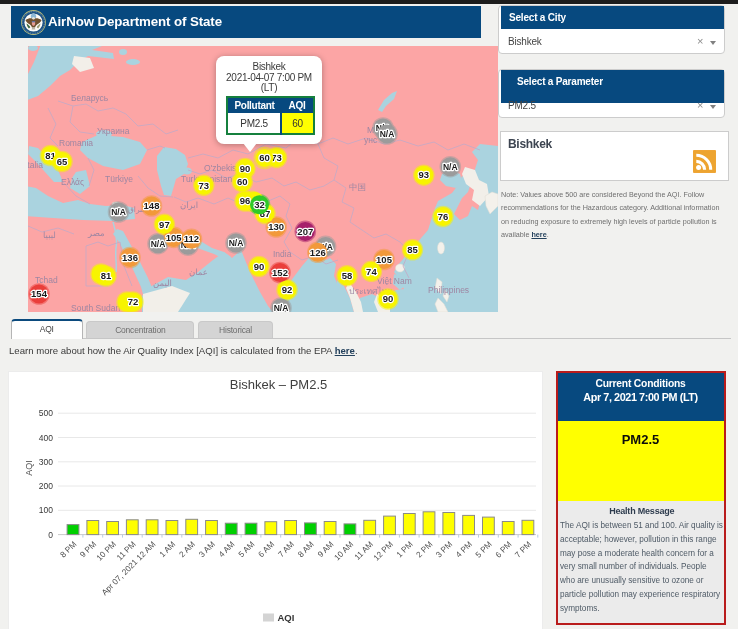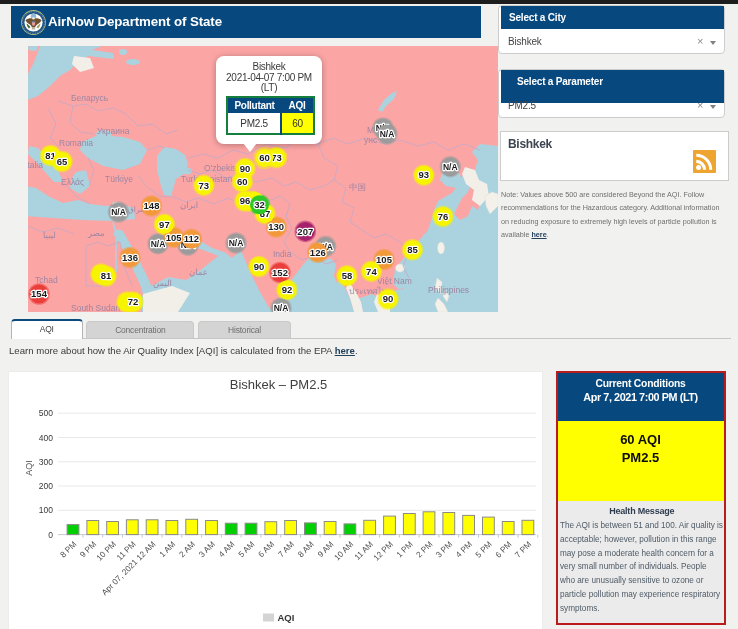--- a/index.html
+++ b/index.html
@@ -324,21 +324,21 @@
   <rect x="0.4" y="0.4" width="22.2" height="22.2" rx="1" fill="#eda430"></rect>
   <circle cx="5.6" cy="17.4" r="2.5" fill="#fff"></circle>
   <path d="M3.3,11.4 a 8.3,8.3 0 0 1 8.3,8.3" stroke="#fff" stroke-width="3.1" fill="none"></path>
   <path d="M3.3,5.3 a 14.4,14.4 0 0 1 14.4,14.4" stroke="#fff" stroke-width="3.1" fill="none"></path>
 </svg>
 </div>
 <div class="abs" style="left:501px;top:188px;width:260px;font-size:7.5px;color:#6f6f6f;line-height:13.3px;transform:scaleX(0.96);transform-origin:left top;white-space:nowrap;">Note: Values above 500 are considered Beyond the AQI. Follow<br>recommendations for the Hazardous category. Additional information<br>on reducing exposure to extremely high levels of particle pollution is<br>available <a style="color:#24415c;font-weight:bold;text-decoration:underline;">here</a>.</div>
 
 <div class="abs" style="left:11px;top:338px;width:720px;height:1px;background:#c6c6c6;"></div>
 <div class="abs" style="left:86.3px;top:320.5px;width:108px;height:17.5px;background:#d4d4d4;border:1px solid #c9c9c9;border-bottom:none;border-radius:4px 4px 0 0;font-size:8.5px;letter-spacing:-0.2px;color:#6e6e6e;text-align:center;line-height:17.5px;box-sizing:border-box;">Concentration</div>
-<div class="abs" style="left:198px;top:320.5px;width:93px;height:17.5px;background:#d4d4d4;border:1px solid #c9c9c9;border-bottom:none;border-radius:4px 4px 0 0;font-size:8.5px;letter-spacing:-0.2px;color:#6e6e6e;text-align:center;line-height:17.5px;box-sizing:border-box;">Historical</div>
+<div class="abs" style="left:198px;top:320.5px;width:75px;height:17.5px;background:#d4d4d4;border:1px solid #c9c9c9;border-bottom:none;border-radius:4px 4px 0 0;font-size:8.5px;letter-spacing:-0.2px;color:#6e6e6e;text-align:center;line-height:17.5px;box-sizing:border-box;">Historical</div>
 <div class="abs" style="left:11px;top:319px;width:71.5px;height:20px;background:#fff;border-top:2.5px solid #0b4a7d;border-left:1px solid #b5b5b5;border-right:1px solid #b5b5b5;border-radius:4px 4px 0 0;font-size:8.5px;letter-spacing:-0.2px;color:#444;text-align:center;line-height:16px;box-sizing:border-box;">AQI</div>
 
 <div class="abs" style="left:9px;top:345px;font-size:9.6px;color:#3a3a3a;white-space:nowrap;">Learn more about how the Air Quality Index [AQI] is calculated from the EPA <a style="color:#24415c;font-weight:bold;text-decoration:underline;">here</a>.</div>
 
 <div class="abs" style="left:8px;top:371px;width:535px;height:260px;background:#fff;border:1px solid #ececec;box-sizing:border-box;"></div>
 <div id="chart" class="abs" style="left:8px;top:371px;width:535px;height:258px;">
 <svg width="535" height="258" viewBox="0 0 535 258" font-family="Liberation Sans,sans-serif">
 <text x="270.5" y="17.5" text-anchor="middle" font-size="13" fill="#404040">Bishkek – PM2.5</text>
 <line x1="50" y1="163.6" x2="528" y2="163.6" stroke="#c9c9c9" stroke-width="1"></line>
 <text x="45" y="166.6" text-anchor="end" font-size="8.5" fill="#383838">0</text>
@@ -429,20 +429,19 @@
 <text x="269.5" y="250" font-size="9.5" font-weight="bold" fill="#333">AQI</text>
 </svg>
 </div>
 
 <div class="abs" style="left:555.5px;top:371px;width:170px;height:253.5px;border:2px solid #b91c1c;background:#ebebeb;box-sizing:border-box;">
   <div style="background:#07497f;color:#fff;text-align:center;height:47.5px;box-sizing:border-box;padding-top:4px;">
     <div style="font-size:10.3px;font-weight:bold;letter-spacing:-0.2px;line-height:13.5px;">Current Conditions</div>
     <div style="font-size:10.8px;font-weight:bold;letter-spacing:-0.4px;line-height:12.7px;">Apr 7, 2021 7:00 PM (LT)</div>
   </div>
   <div style="background:#ffff00;color:#0c0c0c;text-align:center;height:80.5px;padding-top:10px;box-sizing:border-box;">
-    <div style="font-size:13px;font-weight:bold;line-height:18.7px;">60 AQI</div>
     <div style="font-size:13px;font-weight:bold;line-height:18.7px;">PM2.5</div>
   </div>
   <div style="padding:5px 0 0 2.5px;">
     <div style="text-align:center;font-size:9px;font-weight:bold;letter-spacing:-0.2px;color:#2e3c4e;">Health Message</div>
     <div style="font-size:8.2px;line-height:13.8px;margin-top:3px;color:#4e5a66;white-space:nowrap;">The AQI is between 51 and 100. Air quality is<br>acceptable; however, pollution in this range<br>may pose a moderate health concern for a<br>very small number of individuals. People<br>who are unusually sensitive to ozone or<br>particle pollution may experience respiratory<br>symptoms.</div>
   </div>
 </div>
 
 </body></html>

